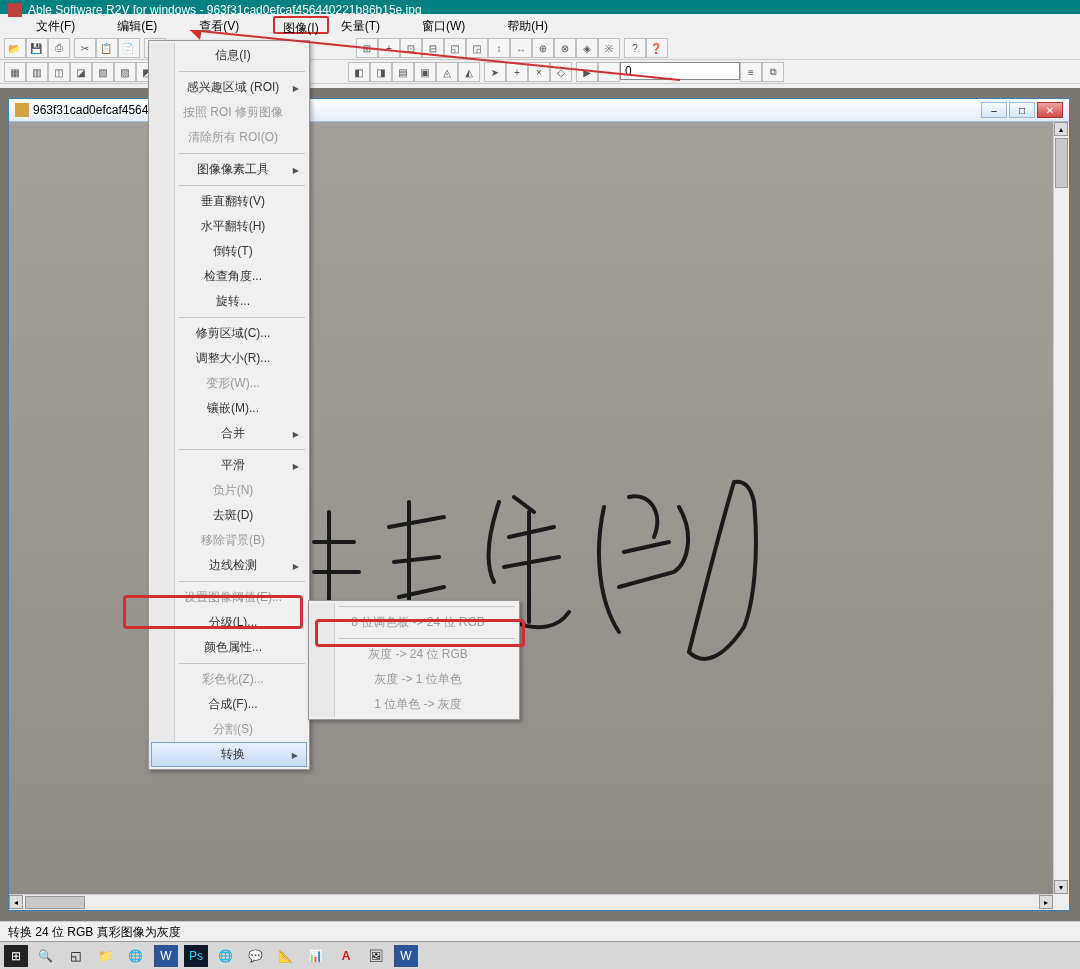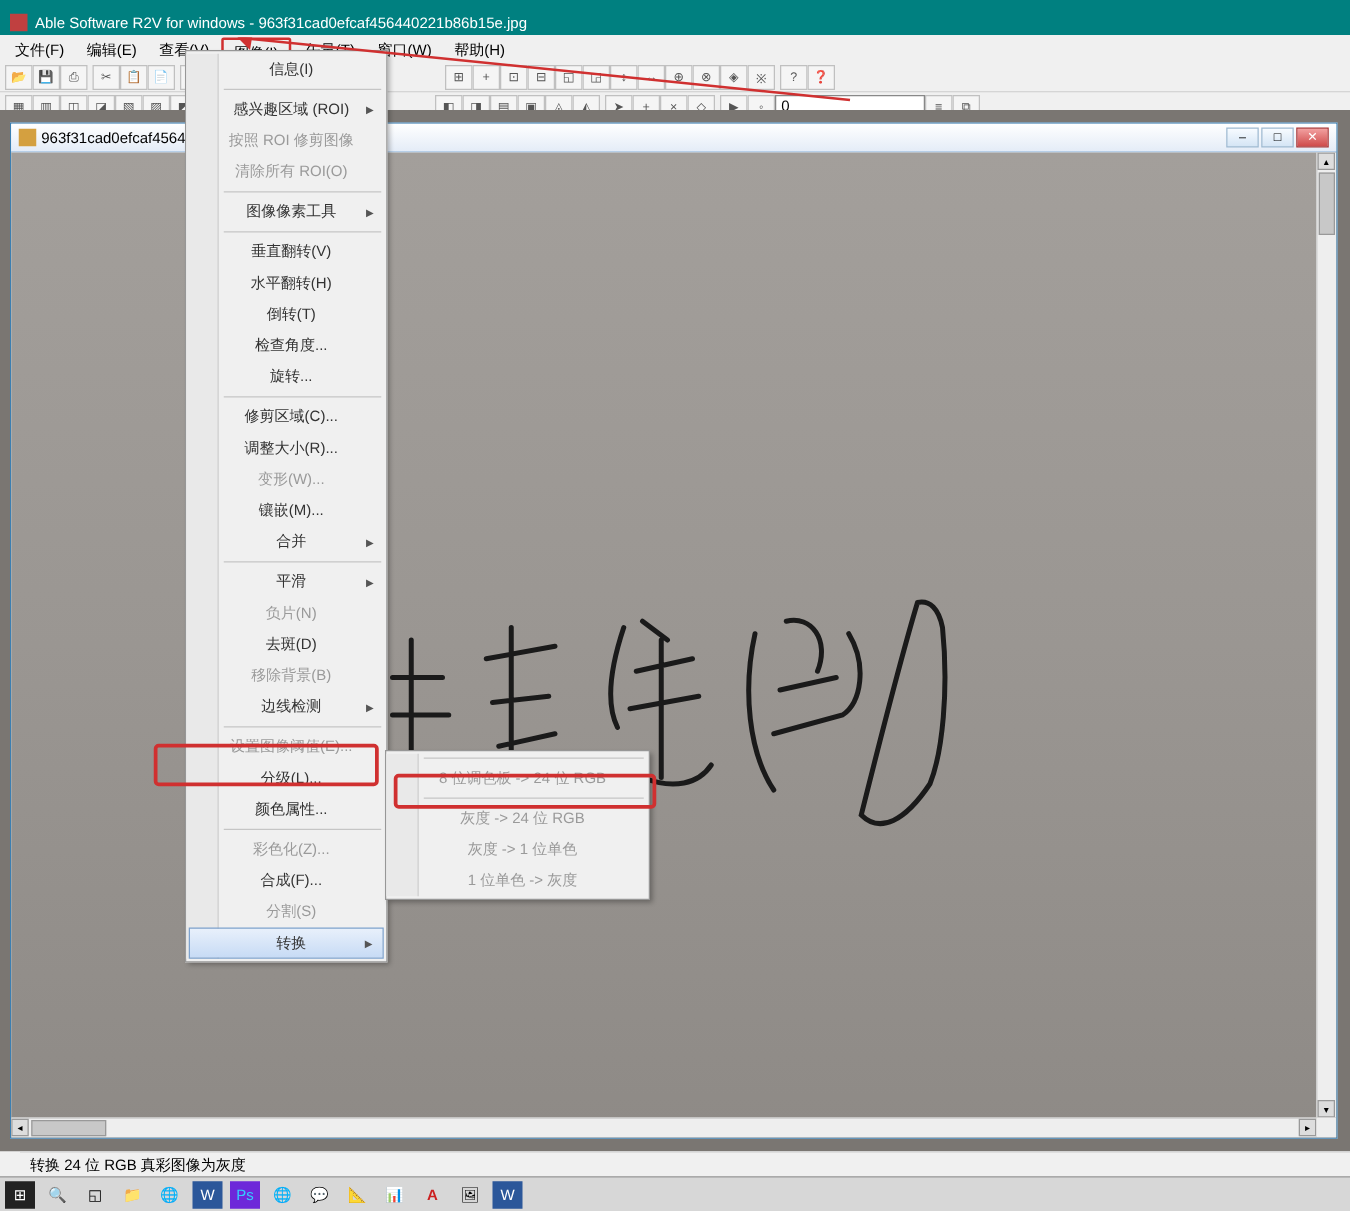--- a/index.html
+++ b/index.html
@@ -1,22 +1,22 @@
 <!DOCTYPE html>
 <html><head>
 <meta charset="utf-8">
 <style>
 * { margin: 0; padding: 0; box-sizing: border-box; font-family: "Microsoft YaHei", Tahoma, sans-serif; font-size: 12px; }
 body { background: #f0f0f0; width: 1080px; height: 969px; overflow: hidden; position: relative; }
 
-.title-bar { background: #008080; color: #fff; padding: 3px 8px; display: flex; align-items: flex-end; gap: 6px; height: 28px; }
+.title-bar { background: #008080; color: #fff; padding: 3px 8px; display: flex; align-items: flex-start; gap: 6px; height: 14px; }
 .title-bar .icon { width: 14px; height: 14px; background: #c04040; display: inline-block; }
 
 .menu-bar { background: #f0f0f0; padding: 2px 4px; display: flex; gap: 2px; height: 22px; }
-.menu-item { padding: 2px 8px; cursor: pointer; }
+.menu-item { padding: 2px 8px; cursor: pointer; margin-left: 24px; }
 .menu-item.highlighted { border: 2px solid #d03030; border-radius: 2px; }
 
 .toolbar { background: #f0f0f0; padding: 2px 4px; display: flex; gap: 0; height: 24px; border-bottom: 1px solid #ccc; }
 .tool-btn { width: 22px; height: 20px; border: 1px solid #c0c0c0; background: #f5f5f5; display: flex; align-items: center; justify-content: center; font-size: 10px; color: #555; }
 .tool-sep { width: 4px; }
 .toolbar input[type=text] { width: 120px; height: 18px; border: 1px solid #888; padding: 0 4px; }
 
 .workspace { position: absolute; top: 88px; left: 0; right: 0; bottom: 48px; background: #7a7672; }
 
 .doc-window { position: absolute; left: 8px; top: 10px; right: 10px; bottom: 10px; background: #fff; border: 1px solid #3c7fb1; display: flex; flex-direction: column; }
@@ -38,21 +38,21 @@
 .dd-item.disabled { color: #9a9a9a; }
 .dd-item.has-sub::after { content: "▶"; position: absolute; right: 8px; top: 50%; transform: translateY(-50%); font-size: 8px; color:#555;}
 .dd-item.hover { background: linear-gradient(#e8f0fb,#c7dbf5); border:1px solid #7da2ce; padding:3px 21px 3px 29px;}
 .dd-sep { height: 1px; background: #c5c5c5; margin: 3px 2px 3px 28px; }
 .dd-gutter{position:absolute;left:0;top:2px;bottom:2px;width:26px;background:#e9e9e9;border-right:1px solid #d0d0d0;}
 
 .dd-highlight-box { position:absolute; border:3px solid #d03030; border-radius:4px; pointer-events:none; z-index:200;}
 
 .submenu { position: absolute; left: 308px; top: 600px; width: 212px; background: #f0f0f0; border:1px solid #979797; box-shadow:2px 2px 4px rgba(0,0,0,.3); z-index:150; padding:2px;}
 
-.status-bar { position: absolute; left: 16px; right: 0; bottom: 28px; height: 20px; background: #f0f0f0; padding: 2px 8px; border-top:1px solid #ccc;}
+.status-bar { position: absolute; left: 0; right: 0; bottom: 28px; height: 20px; background: #f0f0f0; padding: 2px 8px; border-top:1px solid #ccc;}
 
 .taskbar { position: absolute; left:0; right:0; bottom:0; height:28px; background: #d7d7d7; border-top:1px solid #999; display:flex; align-items:center; gap:6px; padding:0 4px;}
 .taskbar-item{width:24px;height:22px;display:flex;align-items:center;justify-content:center;font-size:12px;}
 .start{background:#222;color:#fff;}
 
 svg.calligraphy { position:absolute; left:300px; top:350px; width:460px; height:240px; }
 svg.calligraphy path{ stroke:#1a1a1a; stroke-width:4; fill:none; stroke-linecap:round;}
 
 .annotation-line{position:absolute;left:190px;top:30px;width:500px;height:60px;z-index:300;pointer-events:none;}
 .annotation-line line{stroke:#d03030;stroke-width:2;}
@@ -232,21 +232,21 @@
   <span>转换 24 位 RGB 真彩图像为灰度</span>
 </div>
 
 <div class="taskbar">
   <div class="taskbar-item start">⊞</div>
   <div class="taskbar-item">🔍</div>
   <div class="taskbar-item">◱</div>
   <div class="taskbar-item">📁</div>
   <div class="taskbar-item">🌐</div>
   <div class="taskbar-item" style="background:#2b579a;color:#fff">W</div>
-  <div class="taskbar-item" style="background:#6d28d9;color:#3cf">Ps</div>
+  <div class="taskbar-item" style="background:#0f172a;color:#3cf">Ps</div>
   <div class="taskbar-item">🌐</div>
   <div class="taskbar-item">💬</div>
   <div class="taskbar-item">📐</div>
   <div class="taskbar-item">📊</div>
   <div class="taskbar-item" style="color:#cc2020;font-weight:bold">A</div>
   <div class="taskbar-item">🖼</div>
   <div class="taskbar-item" style="background:#2b579a;color:#fff">W</div>
 </div>
 
 </body></html>

